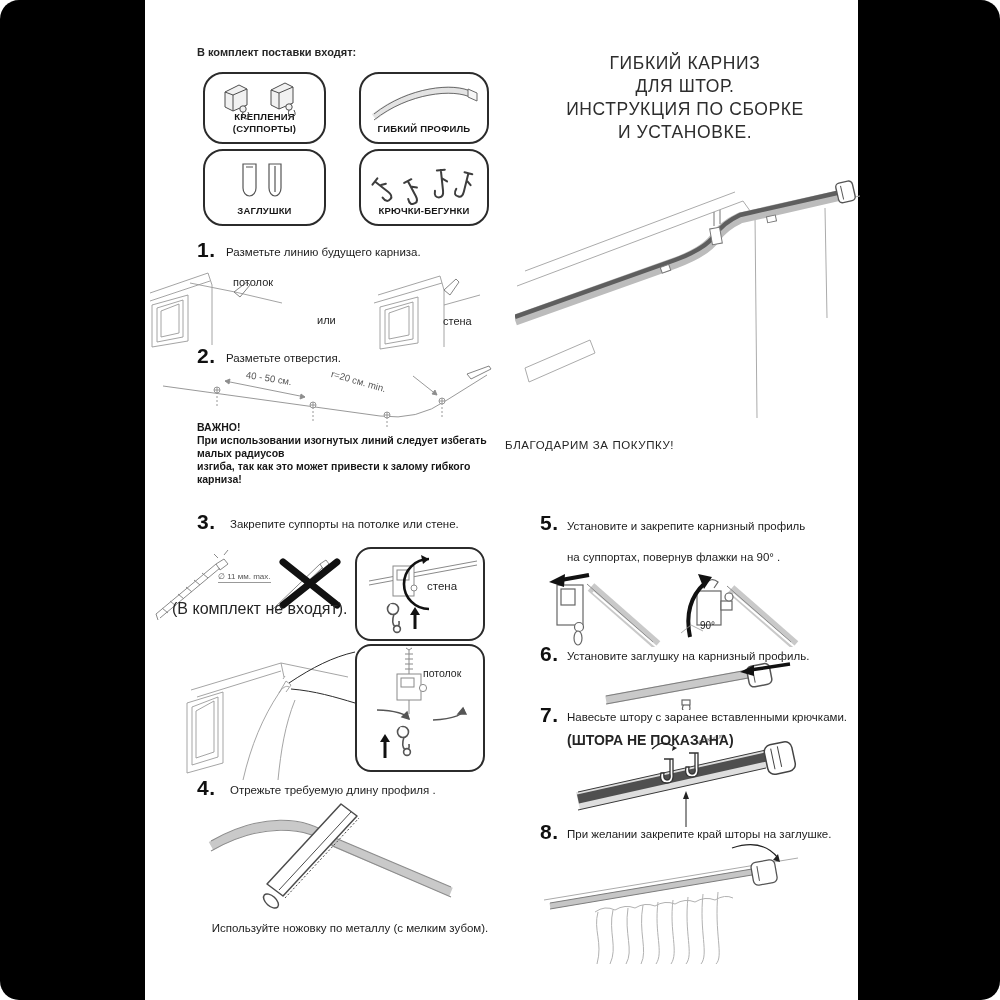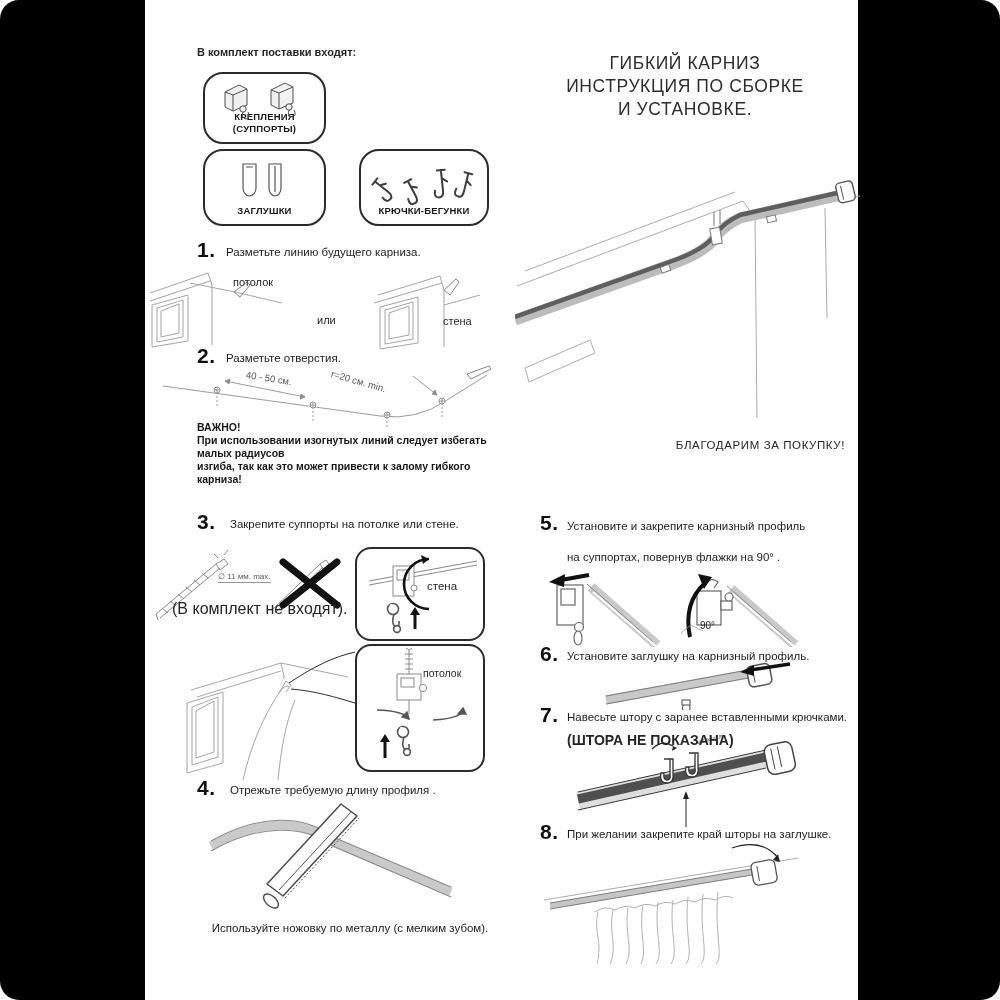--- a/index.html
+++ b/index.html
@@ -47,20 +47,33 @@
           <path d="M70,30 q-2,6 3,7 q5,-1 2,-7" fill="none"></path>
         </g>
       </svg>
     </div>
     <div class="kit-label">
       <div>КРЕПЛЕНИЯ</div>
       <div>(СУППОРТЫ)</div>
     </div>
   </div>
 
+  <div class="kit-box" style="left:359px;top:72px;width:126px;height:68px;">
+    <div class="kit-icon">
+      <svg width="112" height="42" viewBox="0 0 112 42">
+        <path d="M6,37 C40,10 86,5 104,15" stroke="#e3e3e3" stroke-width="7" fill="none"></path>
+        <path d="M6,34 C40,7 86,2 104,12" stroke="#6a6a6a" stroke-width="1" fill="none"></path>
+        <path d="M6,40 C40,13 86,8 104,18" stroke="#6a6a6a" stroke-width="1" fill="none"></path>
+        <path d="M100,9 L109,13 L109,21 L100,17 Z" fill="#f7f7f7" stroke="#6a6a6a" stroke-width="1"></path>
+      </svg>
+    </div>
+    <div class="kit-label">
+      <div>ГИБКИЙ ПРОФИЛЬ</div>
+    </div>
+  </div>
 
   <div class="kit-box" style="left:203px;top:149px;width:119px;height:73px;">
     <div class="kit-icon" style="top:10px;">
       <svg width="60" height="42" viewBox="0 0 60 42">
         <g fill="#ffffff" stroke="#555" stroke-width="1.2">
           <path d="M8,3 h13 v24 a6.5,8 0 0 1 -13,0 z"></path>
           <path d="M11,6 h7"></path>
           <path d="M34,3 h12 v24 a6,8 0 0 1 -12,0 z"></path>
           <path d="M40,5 v26"></path>
         </g>
@@ -90,20 +103,21 @@
         </g>
       </svg>
     </div>
     <div class="kit-label">
       <div>КРЮЧКИ-БЕГУНКИ</div>
     </div>
   </div>
 
   <div class="title">
     <div>ГИБКИЙ КАРНИЗ</div>
+    <div>ДЛЯ ШТОР.</div>
     <div>ИНСТРУКЦИЯ ПО СБОРКЕ</div>
     <div>И УСТАНОВКЕ.</div>
   </div>
 
   <svg class="abs" style="left:515px;top:168px;" width="345" height="250" viewBox="0 0 345 250">
     <g stroke="#ababab" stroke-width="1" fill="none">
       <path d="M2,118 L228,33 M10,103 L220,24 M228,33 L238,47 M238,47 L345,28"></path>
       <path d="M240,47 L242,250 M310,40 L312,150"></path>
       <path d="M10,200 L75,172 M14,214 L80,185 M75,172 L80,185 M10,200 L14,214"></path>
     </g>
@@ -114,21 +128,21 @@
       <rect x="252" y="48" width="9" height="6" transform="rotate(-12 256 51)"></rect>
       <rect x="196" y="60" width="10" height="16" transform="rotate(-10 201 68)"></rect>
       <path d="M199,44 v14 M205,42 v14" fill="none"></path>
     </g>
     <g transform="rotate(-13 330 24)">
       <rect x="322" y="14" width="17" height="20" rx="4" fill="#fff" stroke="#555" stroke-width="1.4"></rect>
       <path d="M327,17 v14" stroke="#555" stroke-width="1" fill="none"></path>
     </g>
   </svg>
 
-  <div class="lbl" style="left:505px;top:439px;width:340px;text-align:right;font-size:11.5px;letter-spacing:0.6px;">БЛАГОДАРИМ ЗА ПОКУПКУ!</div>
+  <div class="lbl" style="left:505px;top:439px;width:340px;text-align:left;font-size:11.5px;letter-spacing:0.6px;">БЛАГОДАРИМ ЗА ПОКУПКУ!</div>
 
   <div class="num" style="left:197px;top:238px;">1.</div>
   <div class="txt" style="left:226px;top:246px;">Разметьте линию будущего карниза.</div>
 
   <svg class="abs" style="left:150px;top:265px;" width="335" height="85" viewBox="0 0 335 85">
     <g stroke="#9a9a9a" stroke-width="0.9" fill="none">
       <path d="M0,28 L58,8 M0,36 L60,16 M58,8 L62,20 L62,80"></path>
       <path d="M40,18 L85,27 L132,38"></path>
       <path d="M2,40 L38,30 L38,76 L2,82 Z M7,43 L33,35 L33,72 L7,77 Z M11,46 L29,39 L29,68 L11,72 Z"></path>
       <path d="M84,27 l13,-10 l3,3 l-10,12 z" stroke="#777"></path>

